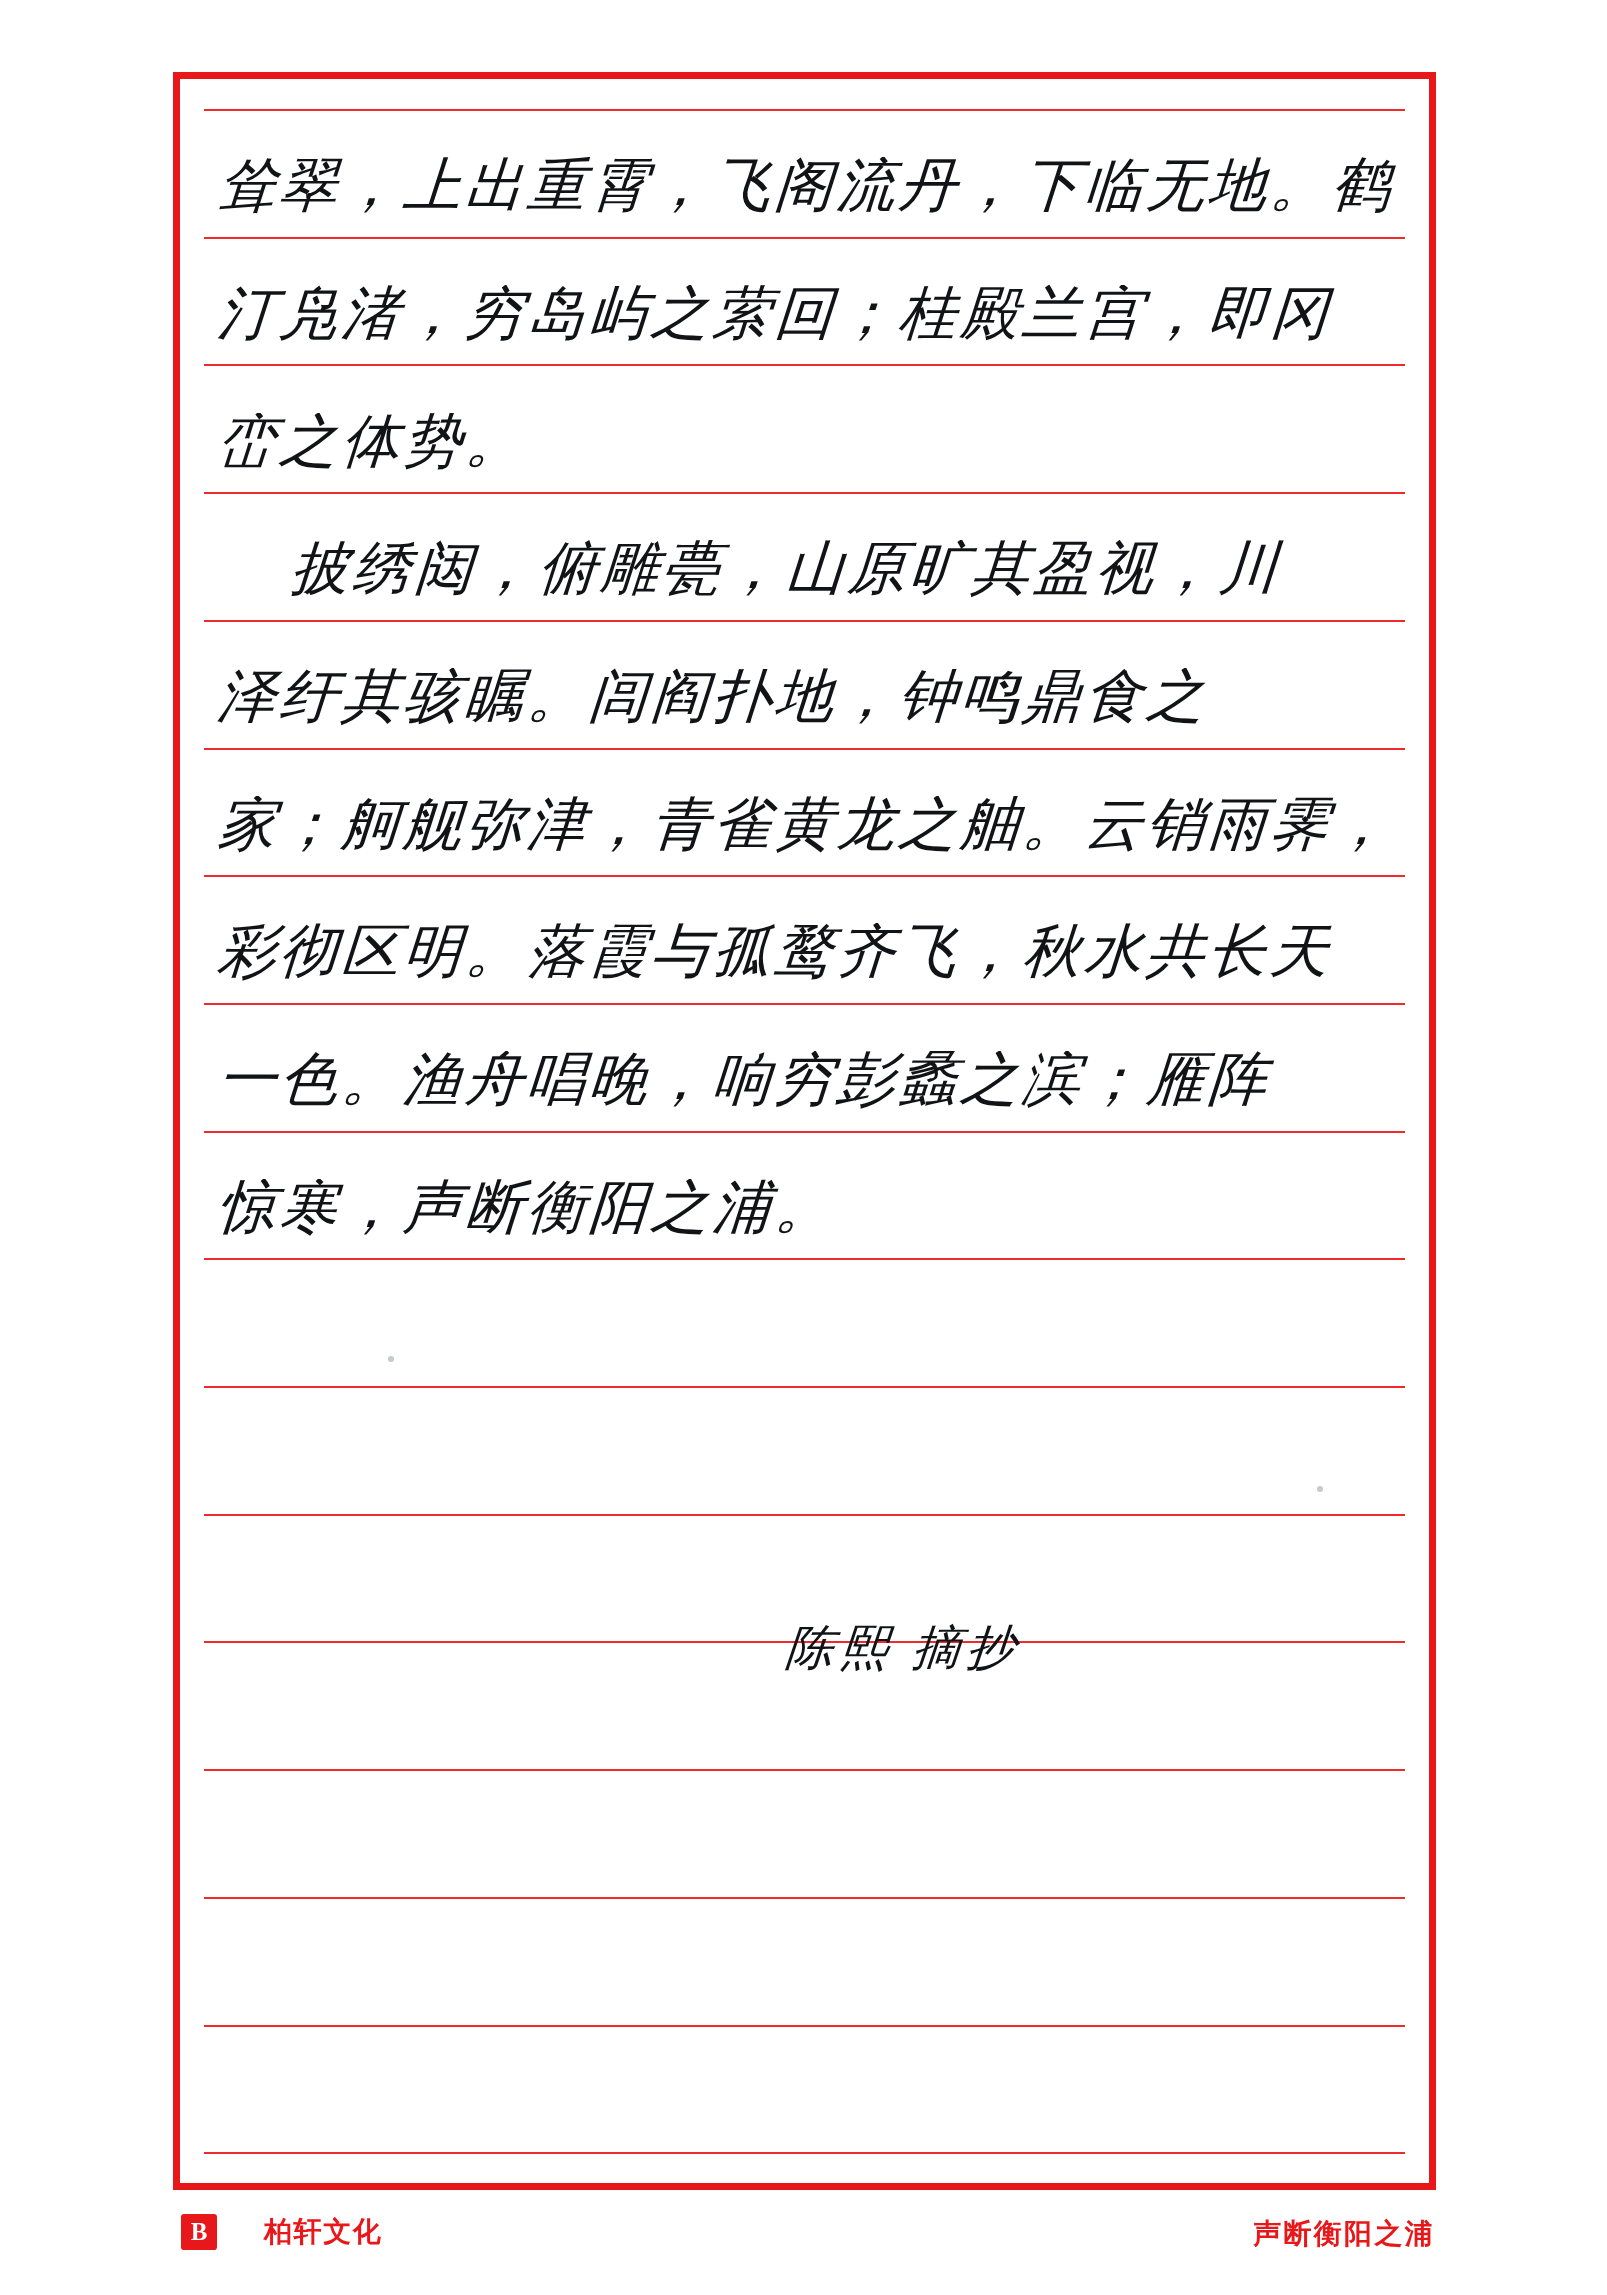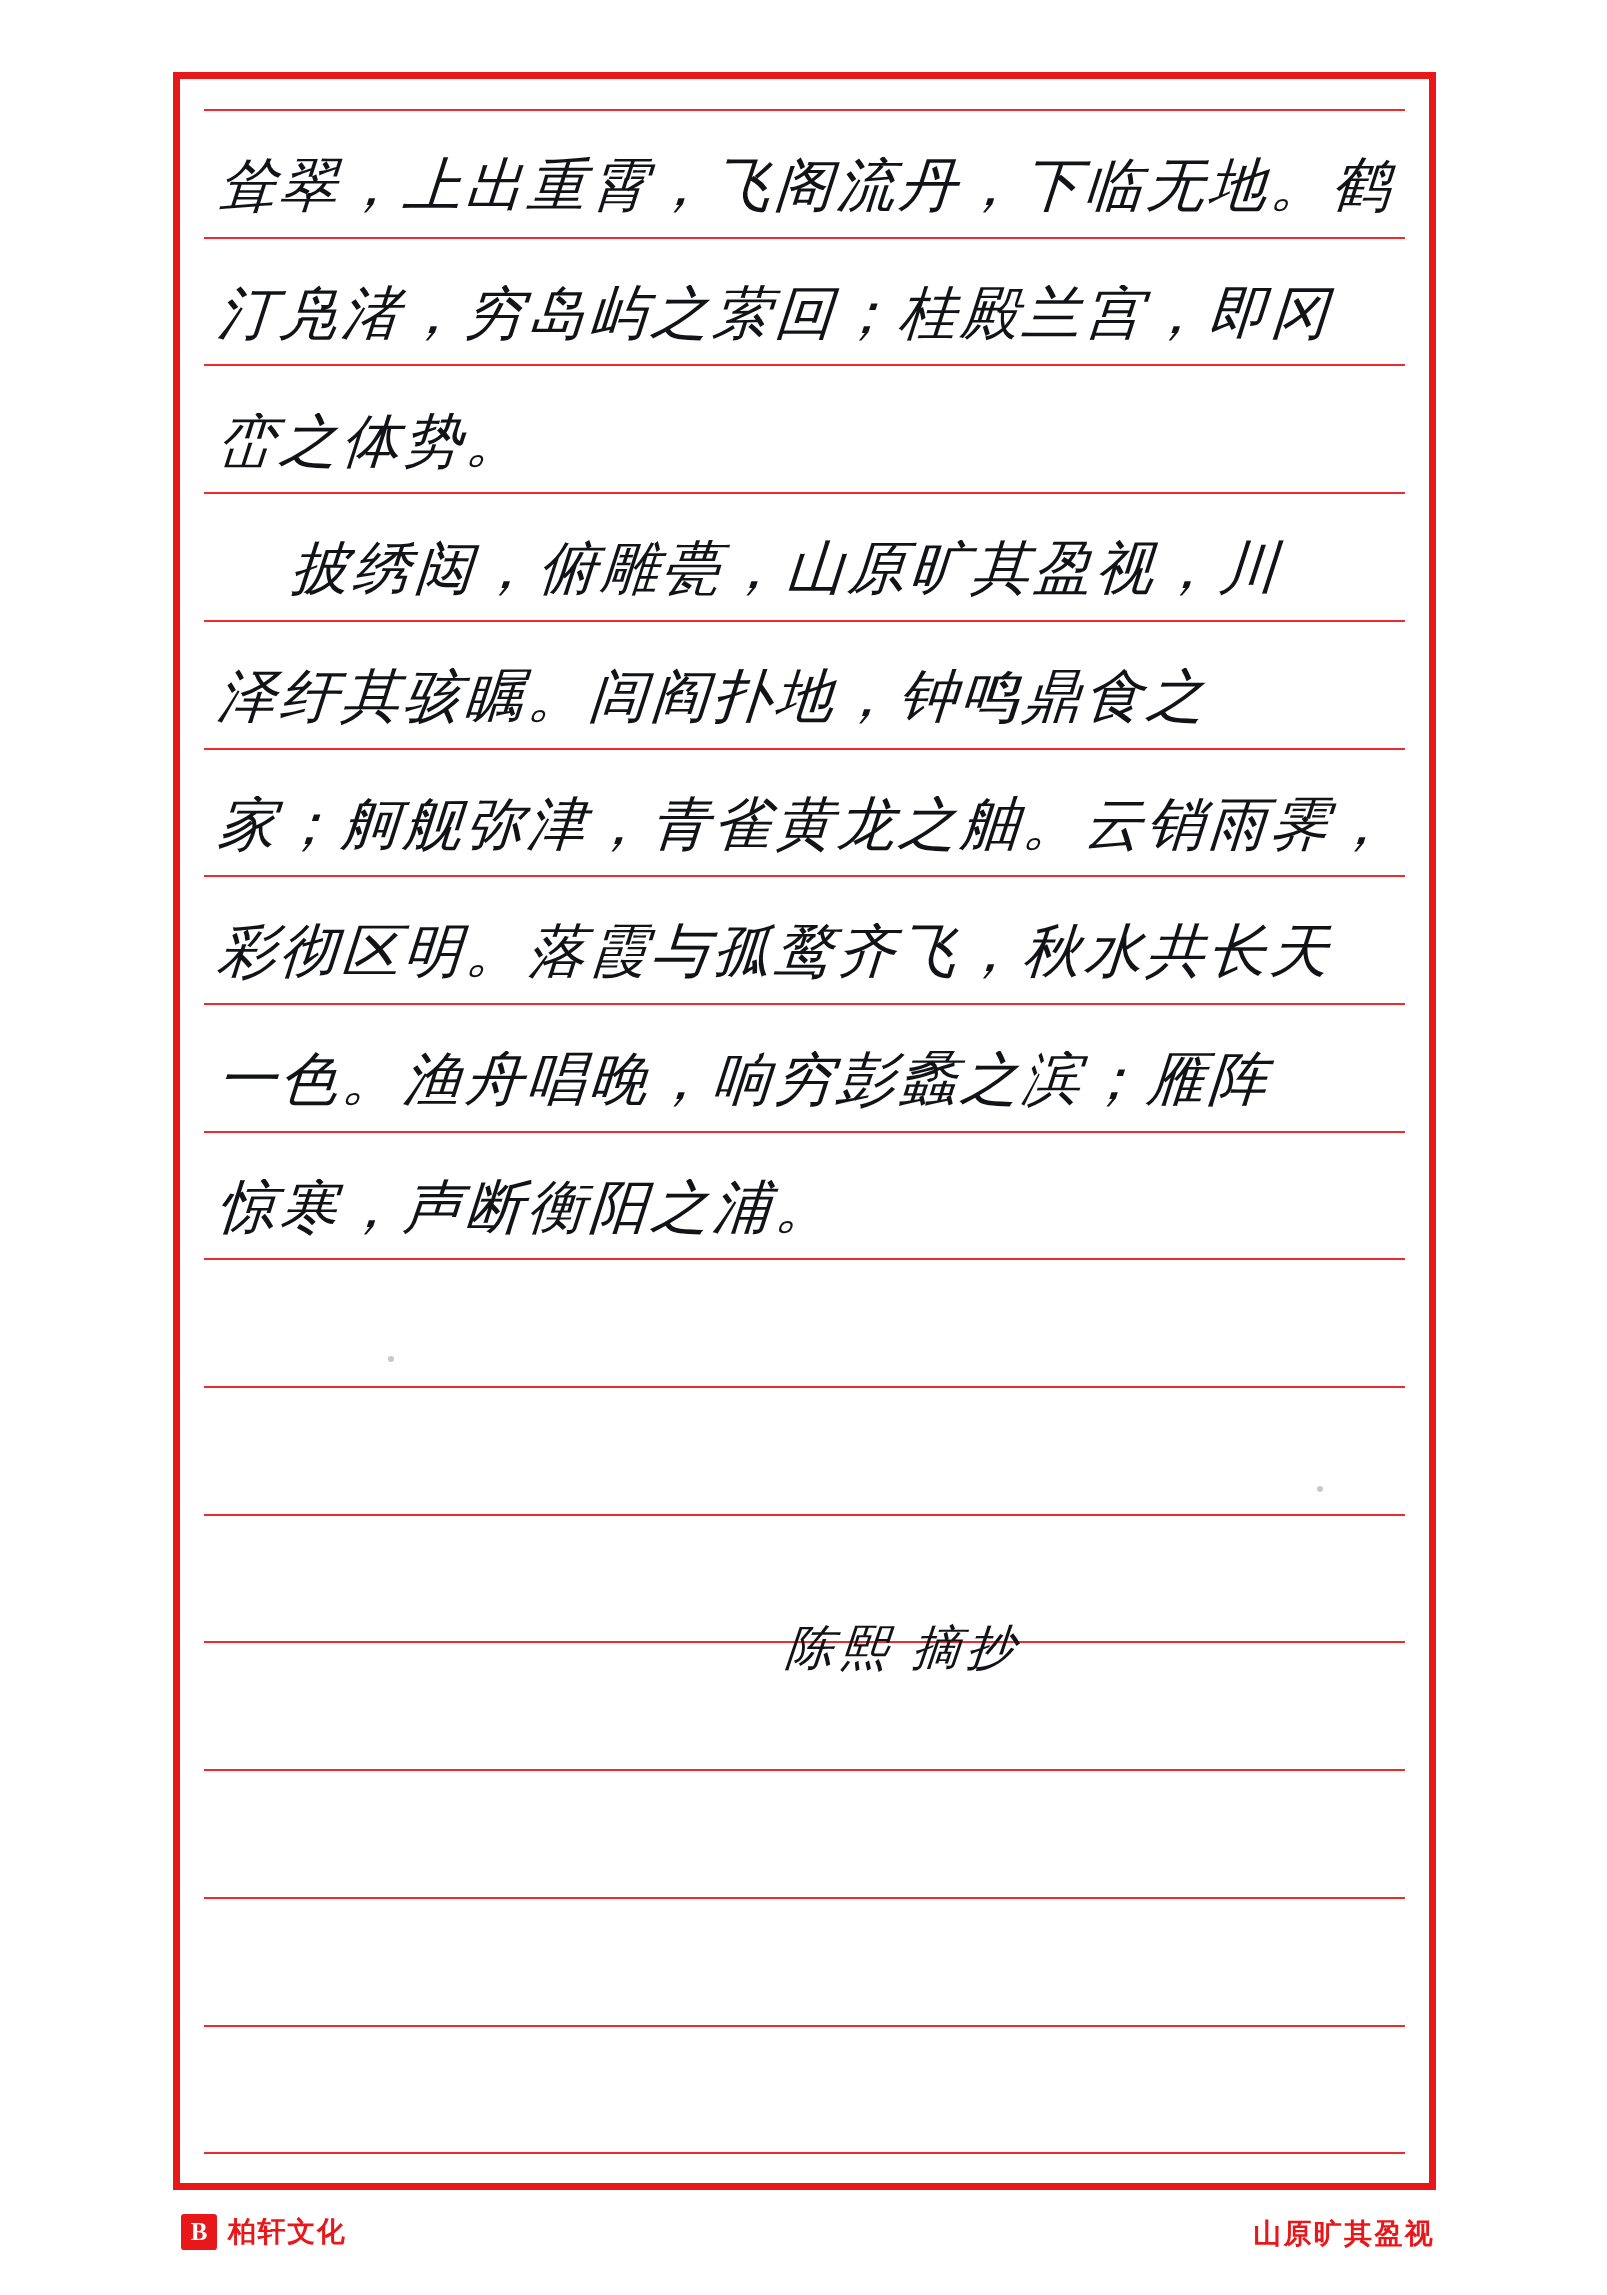--- a/index.html
+++ b/index.html
@@ -125,20 +125,21 @@
     justify-content: center;
     border-radius: 3.1px;
     font-family: "Liberation Serif", serif;
   }
   .brand-name {
     color: #e8171a;
     font-size: 28px;
     font-weight: bold;
     letter-spacing: 1.6px;
     font-family: "Liberation Serif", serif;
+    margin-left: 36px;
   }
   .footer-right {
     position: absolute;
     right: 173px;
     top: 7.8px;
     color: #e8171a;
     font-size: 28px;
     font-weight: bold;
     letter-spacing: 2.3px;
     font-family: "Liberation Serif", serif;
@@ -199,17 +200,17 @@
 
 
   <div class="speck" style="left:388px; top:1356px; width:5.5px; height:5.5px;"></div>
   <div class="speck" style="left:1317px; top:1486px; width:5.5px; height:5.5px;"></div>
 
   <div class="footer">
     <div class="brand">
       <span class="brand-mark">B</span>
       <span class="brand-name">柏轩文化</span>
     </div>
-    <div class="footer-right">山原旷其盈视</div>
+    <div class="footer-right">声断衡阳之浦</div>
   </div>
 
 </div>
 
 
 </body></html>

